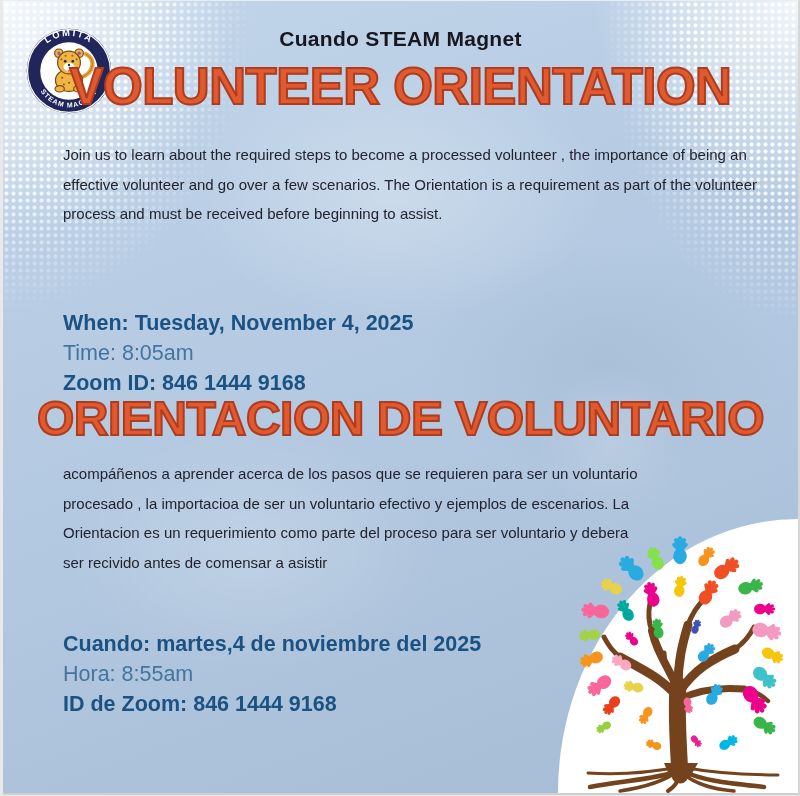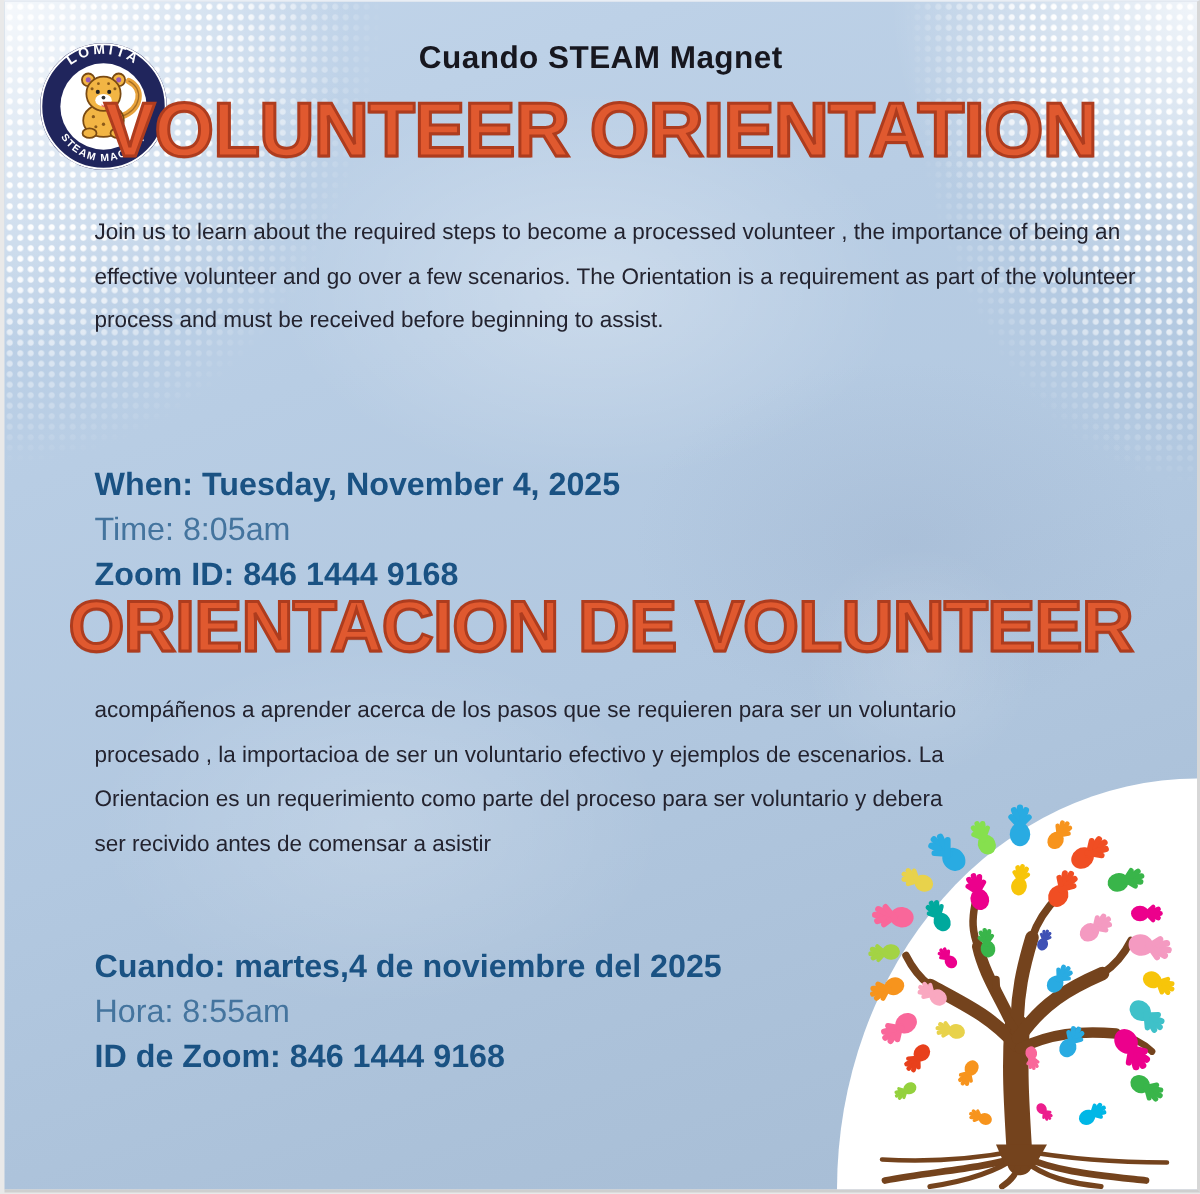--- a/index.html
+++ b/index.html
@@ -146,21 +146,21 @@
   <div class="big-title title-en">VOLUNTEER ORIENTATION</div>
 
   <div class="paragraph desc-en">Join us to learn about the required steps to become a processed volunteer , the importance of being an effective volunteer and go over a few scenarios. The Orientation is a requirement as part of the volunteer process and must be received before beginning to assist.</div>
 
   <div class="info-block when-block">
     <div class="strong">When:  Tuesday, November 4, 2025</div>
     <div class="light">Time: 8:05am</div>
     <div class="strong">Zoom ID: 846 1444 9168</div>
   </div>
 
-  <div class="big-title title-es">ORIENTACION DE VOLUNTEER</div>
+  <div class="big-title title-es">ORIENTACION DE VOLUNTARIO</div>
 
   <div class="paragraph desc-es">acompáñenos a aprender acerca de los pasos que se requieren para ser un voluntario procesado , la importacioa de ser un voluntario efectivo  y ejemplos de escenarios. La Orientacion es un requerimiento como parte del proceso para ser voluntario  y debera ser recivido antes de comensar a asistir</div>
 
   <div class="info-block cuando-block">
     <div class="strong">Cuando: martes,4 de noviembre del 2025</div>
     <div class="light">Hora: 8:55am</div>
     <div class="strong">ID de Zoom: 846 1444 9168</div>
   </div>
 
   <div class="white-corner"></div>

